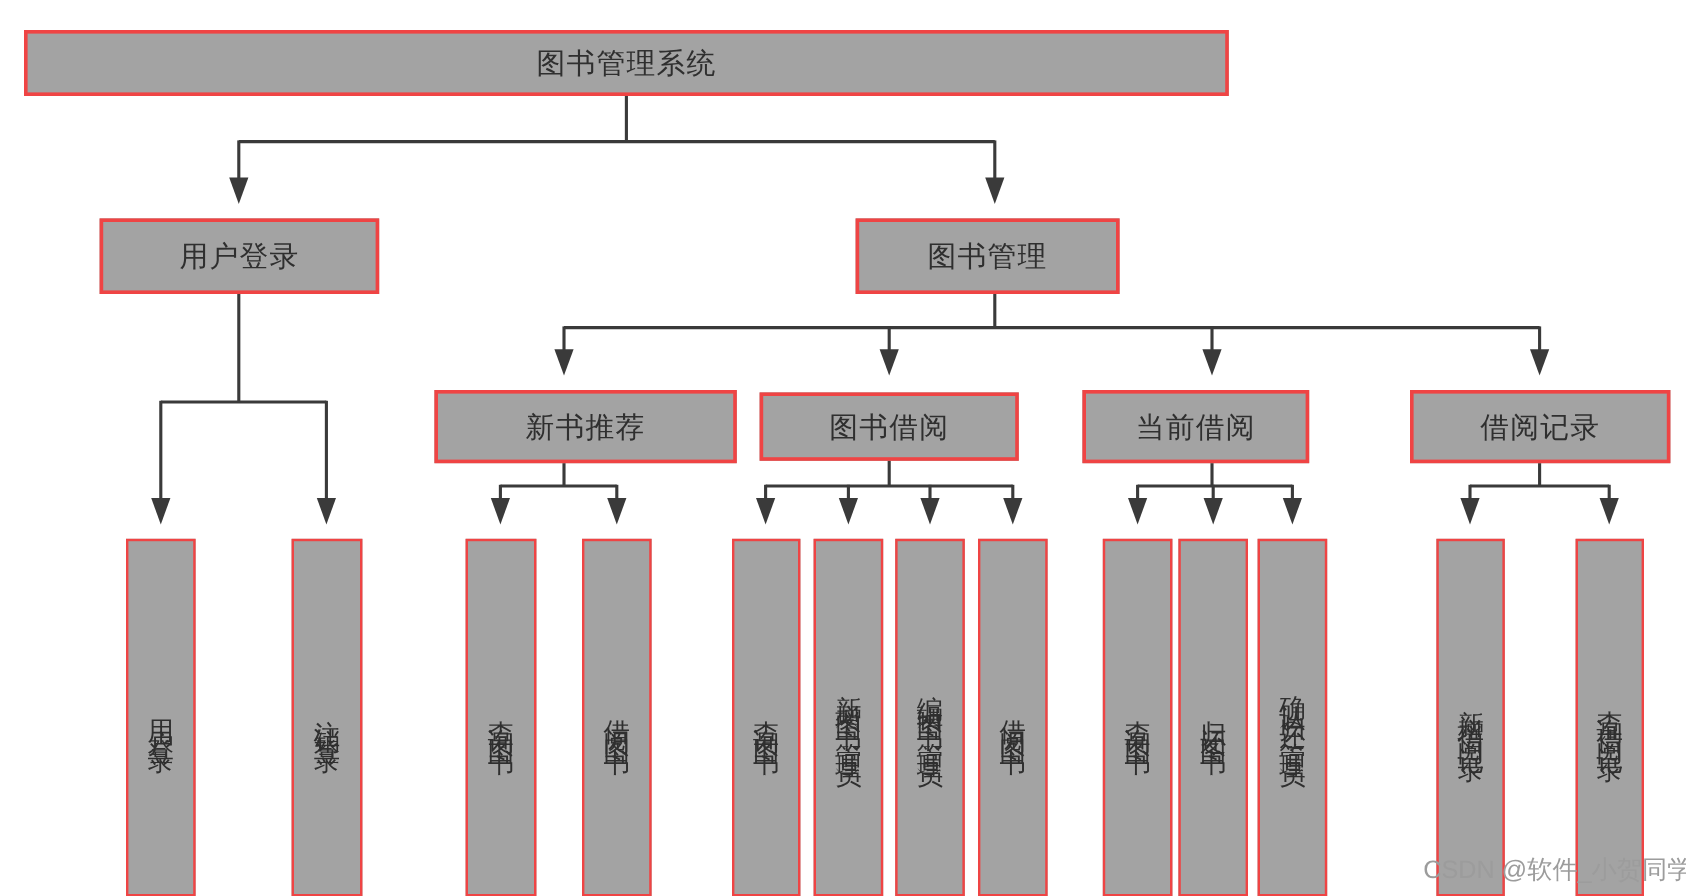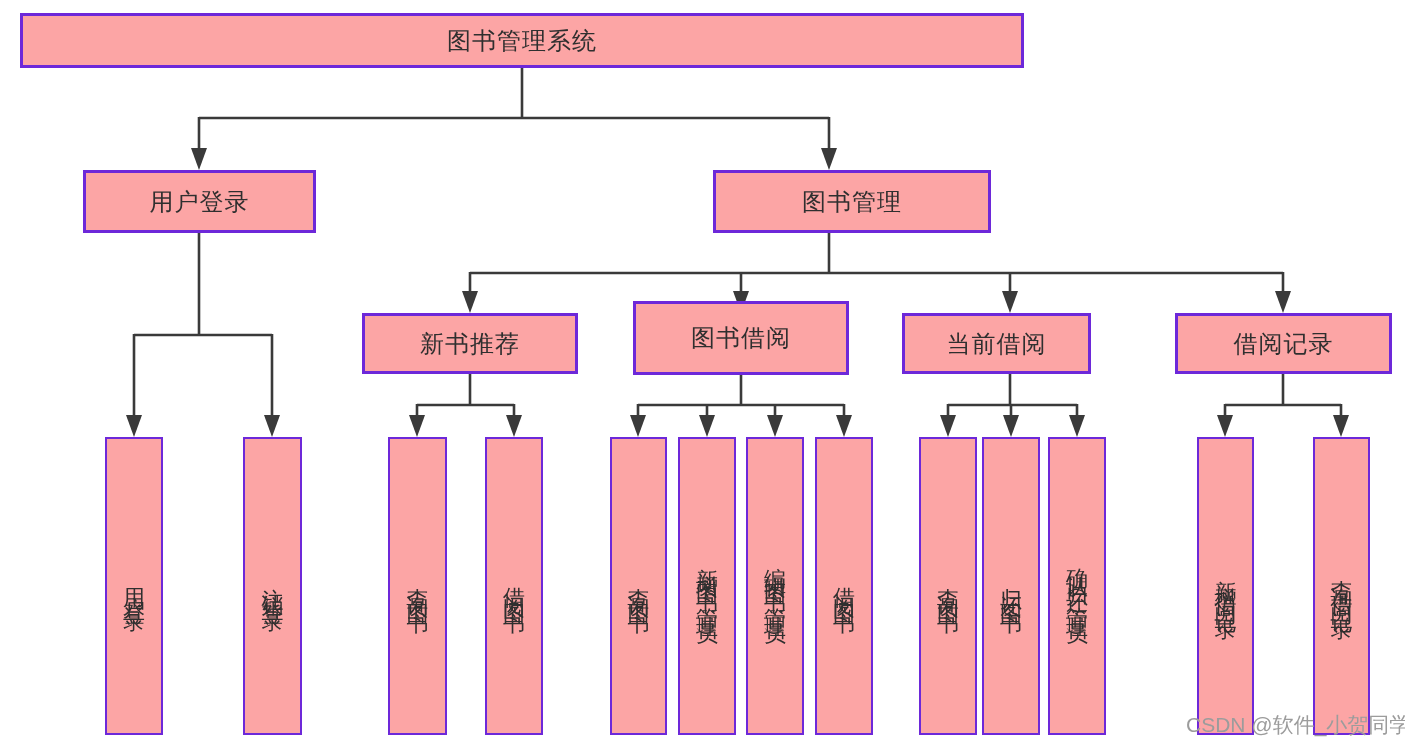--- a/index.html
+++ b/index.html
@@ -5,27 +5,28 @@
   html,body{margin:0;padding:0;background:#ffffff;}
   #stage{
     position:relative;
     width:1405px;height:747px;
     background:#ffffff;
     font-family:"Liberation Sans", sans-serif;
     overflow:hidden;
   }
   .box{
     position:absolute;
-    background:#fca5a5;
-    border:3px solid #6d28d9;
+    background:#a3a3a3;
+    border:3px solid #ef4444;
     box-sizing:border-box;
     display:flex;
     align-items:center;
     justify-content:center;
     color:#2f2f2f;
+    margin-top:12px;
   }
   .box.h span{
     font-size:24px;
     letter-spacing:1px;
     white-space:nowrap;
   }
   .box.v{
     top:437px;
     height:298px;
     border-width:2.5px;
@@ -126,28 +127,28 @@
     </g>
   </svg>
 
   <div class="box h" style="left:20px;top:13px;width:1004px;height:55px">
     <span>图书管理系统</span>
   </div>
 
   <div class="box h" style="left:83px;top:170px;width:233px;height:63px">
     <span>用户登录</span>
   </div>
-  <div class="box h" style="left:713px;top:170px;width:278px;height:63px">
+  <div class="box h" style="left:713px;top:170px;width:220px;height:63px">
     <span>图书管理</span>
   </div>
 
-  <div class="box h" style="left:362px;top:313px;width:216px;height:61px">
+  <div class="box h" style="left:362px;top:313px;width:252px;height:61px">
     <span>新书推荐</span>
   </div>
-  <div class="box h" style="left:633px;top:301px;width:216px;height:74px">
+  <div class="box h" style="left:633px;top:315px;width:216px;height:57px">
     <span>图书借阅</span>
   </div>
   <div class="box h" style="left:902px;top:313px;width:189px;height:61px">
     <span>当前借阅</span>
   </div>
   <div class="box h" style="left:1175px;top:313px;width:217px;height:61px">
     <span>借阅记录</span>
   </div>
 
   <div class="box v" style="left:105px;width:58px">

